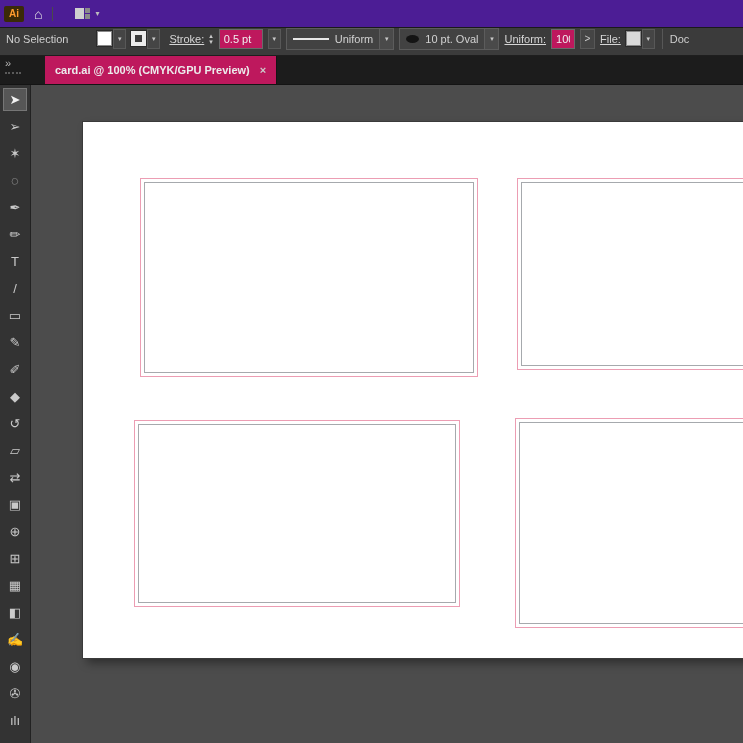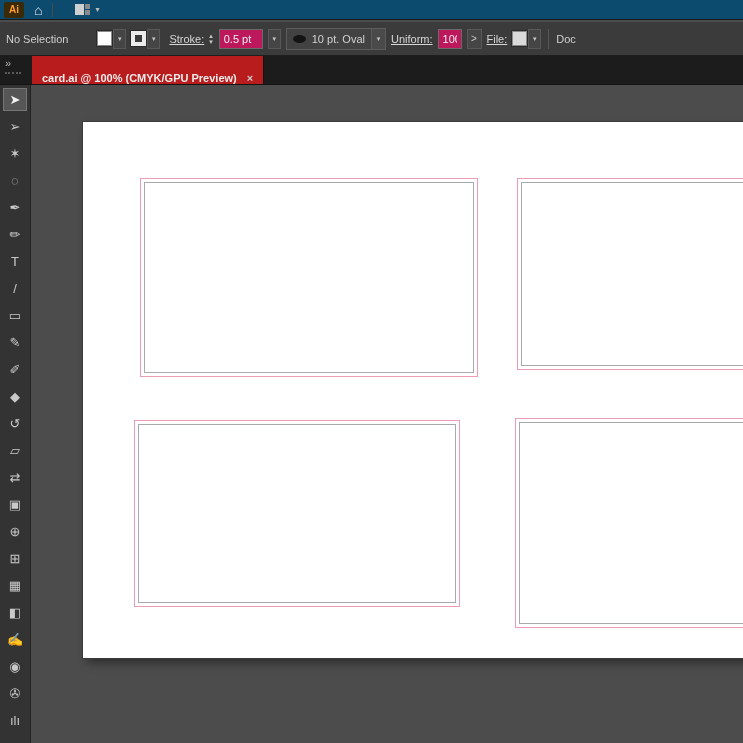--- a/index.html
+++ b/index.html
@@ -1,21 +1,21 @@
 <!DOCTYPE html>
 <html><head>
 <meta charset="utf-8">
 <style>
   * { margin:0; padding:0; box-sizing:border-box; }
   html,body { width:743px; height:743px; overflow:hidden; background:#4c4c4c;
               font-family:"Liberation Sans", sans-serif; }
 
   
-  .menubar { position:absolute; left:0; top:0; width:743px; height:20px;
-             background:#0c4a6e; display:flex; align-items:center;
+  .menubar { position:absolute; left:0; top:0; width:743px; height:28px;
+             background:#4c1d95; display:flex; align-items:center;
              border-bottom:1px solid #1a1a1a; z-index:30; }
   .ai-logo { width:20px; height:16px; margin:0 2px 0 4px; background:#3a2a08;
              color:#ff9c2e; font-weight:bold; font-size:10px; display:flex;
              align-items:center; justify-content:center; border-radius:2px; }
   .home-icon { color:#e6e6e6; font-size:14px; margin:0 10px 0 8px; line-height:22px; }
   .mb-div { width:1px; height:14px; background:#4a4a4a; margin-right:6px; }
   .menu-item { color:#d8d8d8; font-size:12px; padding:0 9px; line-height:22px; cursor:default; }
   .ws-switch { display:flex; align-items:center; margin-left:16px; gap:4px; }
   .ws-icon { width:16px; height:11px; display:flex; gap:1px; }
   .ws-icon .a { width:9px; height:11px; background:#cfcfcf; }
@@ -59,22 +59,22 @@
   .cb-div { width:1px; height:20px; background:#575757; margin:0 2px; }
 
   
   .tabstrip { position:absolute; left:0; top:56px; width:743px; height:29px;
               background:#1c1c1c; display:flex; align-items:stretch; z-index:28;
               border-bottom:1px solid #141414; }
   .panel-expander { width:31px; display:flex; flex-direction:column; align-items:flex-start;
                     padding:2px 0 0 5px; }
   .expand-glyph { color:#b5b5b5; font-size:11px; line-height:11px; }
   .drag-dots { width:16px; border-bottom:2px dotted #5a5a5a; margin-top:3px; }
-  .doc-tab { margin-left:1px; display:flex; align-items:flex-end; gap:10px;
-             background:#b91c1c; padding:0 10px; border-right:1px solid #141414; }
+  .doc-tab { margin-left:14px; display:flex; align-items:center; gap:10px;
+             background:#be185d; padding:0 10px; border-right:1px solid #141414; }
   .tab-title { color:#ececec; font-size:11px; font-weight:bold; }
   .tab-close { color:#cccccc; font-size:11px; font-weight:bold; }
 
   
   .toolbar { position:absolute; left:0; top:85px; width:31px; height:658px;
              background:#333333; border-right:1px solid #222222; z-index:27;
              display:flex; flex-direction:column; align-items:center;
              padding-top:4px; gap:6px; overflow:hidden; }
   .tool { width:22px; height:21px; display:flex; align-items:center; justify-content:center;
           color:#c9c9c9; font-size:13px; line-height:21px; }
@@ -121,20 +121,27 @@
   </div>
 
   <span class="cb-link" style="margin-left:4px;">Stroke:</span>
   <span class="stepper">
     <span>▴</span>
     <span>▾</span>
   </span>
   <input class="cb-input w-stroke" value="0.5 pt" style="">
   <span class="chev-btn">▾</span>
 
+  <div class="dd-box">
+    <span class="seg">
+      <span class="profile-line"></span>
+      <span>Uniform</span>
+    </span>
+    <span class="chevseg">▾</span>
+  </div>
 
   <div class="dd-box">
     <span class="seg">
       <span class="brush-oval"></span>
       <span>10 pt. Oval</span>
     </span>
     <span class="chevseg">▾</span>
   </div>
 
   <span class="cb-link">Uniform:</span>

